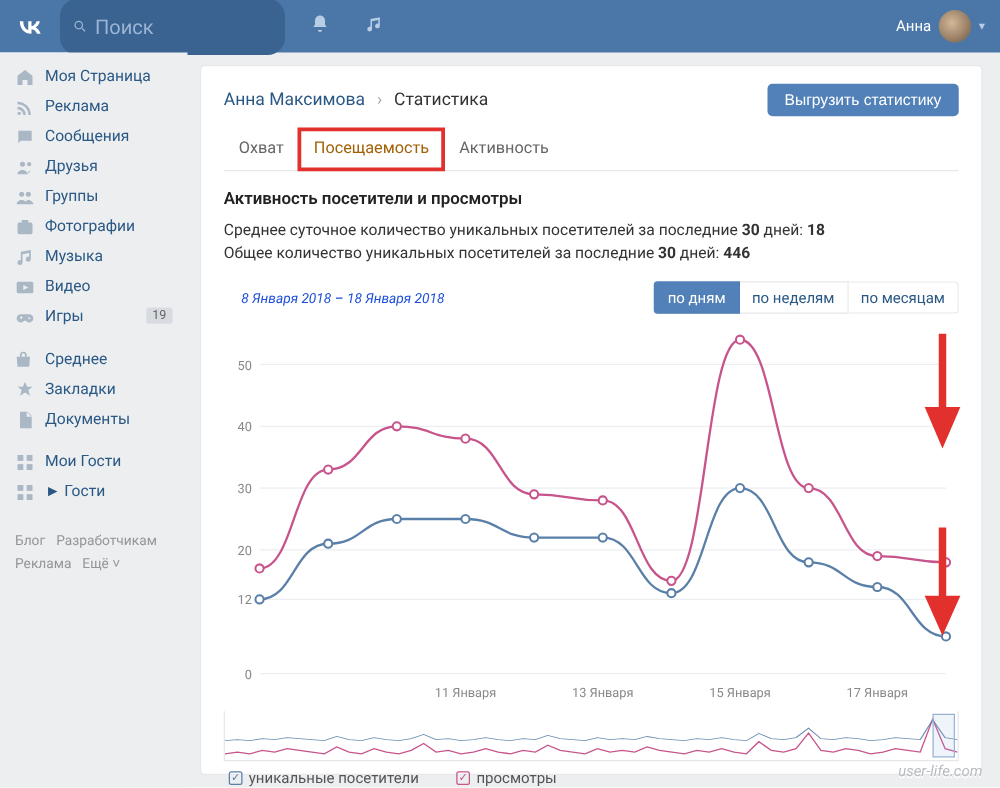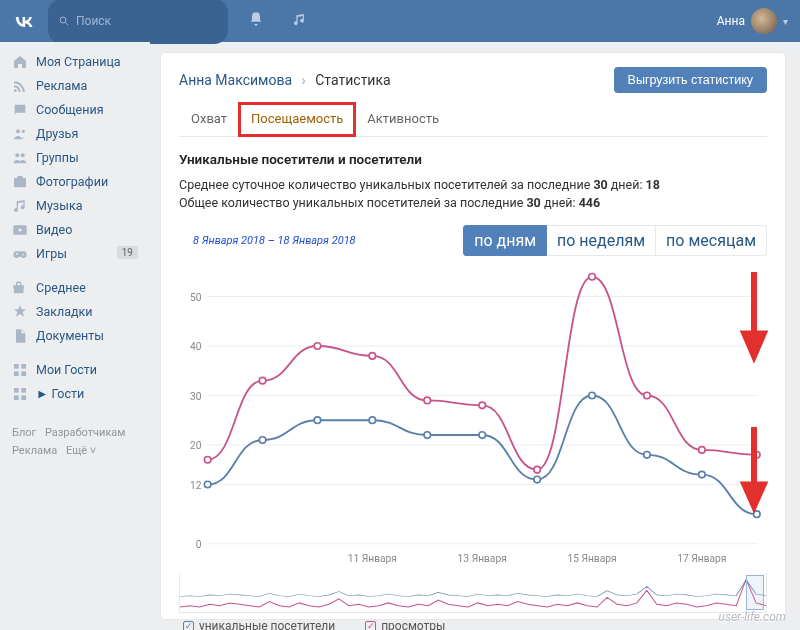--- a/index.html
+++ b/index.html
@@ -1,21 +1,21 @@
 <!DOCTYPE html>
 <html><head>
 <meta charset="utf-8">
 <style>
 * { margin: 0; padding: 0; box-sizing: border-box; }
 body { font-family: -apple-system, BlinkMacSystemFont, "Segoe UI", Roboto, Helvetica, Arial, sans-serif; font-size: 12.5px; background: #edeef0; width: 800px; height: 630px; overflow: hidden; position: relative; }
 
 
 .header { height: 42px; background: #4a76a8; display: flex; align-items: center; padding: 0 12px; gap: 12px; }
 .logo { color: #fff; font-size: 22px; font-weight: 700; display:flex; align-items:center;}
-.search { flex: 0 0 180px; height: 45px; background: #3b6391; border-radius: 14px; display: flex; align-items: center; padding: 0 10px; color: #9bb6d4; gap: 6px; font-size: 12px; border:none; }
+.search { flex: 0 0 180px; height: 45px; background: #3b6391; border-radius: 14px; display: flex; align-items: center; padding: 0 10px; color: #9bb6d4; gap: 6px; font-size: 16px; border:none; }
 .header-spacer { flex: 1; }
 .header-icon { color: #b8cde5; margin: 0 8px; font-size: 15px; }
 .header-user { color: #fff; font-size: 12px; display:flex; align-items:center; gap:6px;}
 .avatar { width: 26px; height: 26px; border-radius: 50%; background: radial-gradient(circle at 40% 40%, #d4b896, #6e5845); }
 .chev { color:#b8cde5; font-size:10px;}
 
 
 .layout { display: flex; height: calc(630px - 42px); }
 .sidebar { width: 150px; background: #edeef0; padding: 8px 4px; }
 .side-item { display: flex; align-items: flex-start; gap: 8px; padding: 4px 8px; color: #2a5885; font-size: 12.5px; cursor: pointer; border-radius: 3px; }
@@ -38,21 +38,21 @@
 .tab { padding: 8px 12px 10px 12px; color: #656565; font-size: 13px; cursor: pointer; }
 .tab.active { color: #333; }
 .tab.highlight { outline: 3px solid #e2302c; outline-offset: -2px; color:#a16207;}
 
 .section-title { font-weight: 600; font-size: 13.5px; color: #222; margin-bottom: 10px; }
 .stats-line { font-size: 12.5px; color: #333; margin-bottom: 3px; }
 .stats-line b { font-weight: 700; }
 
 .chart-controls { display: flex; align-items: center; justify-content: space-between; margin-top: 12px; margin-bottom: 4px;}
 .date-range { color: #1d4ed8; font-size: 11px; padding-left: 14px; font-style: italic;}
-.granularity { display: flex; font-size: 16px; }
+.granularity { display: flex; font-size: 12px; }
 .gran-btn { padding: 5px 10px; border: 1px solid #e7e8ec; color: #2a5885; cursor: pointer; background:#fff;}
 .gran-btn:first-child { border-radius: 3px 0 0 3px; }
 .gran-btn:last-child { border-radius: 0 3px 3px 0; }
 .gran-btn.active { background: #5181b8; color: #fff; border-color: #5181b8; }
 .gran-btn + .gran-btn { border-left: none; }
 
 .chart-wrap { position: relative; flex:1; }
 svg.chart { width: 100%; height: 310px; }
 .mini-chart { height: 40px; border:1px solid #e7e8ec; border-top:none; position:relative;}
 .mini-sel { position:absolute; right:2px; top:2px; bottom:2px; width:18px; border:1px solid #9ab5d4; background:rgba(150,180,220,.15);}
@@ -260,21 +260,21 @@
         </div>
         <button class="btn-primary">Выгрузить статистику</button>
       </div>
 
       <div class="tabs">
         <div class="tab">Охват</div>
         <div class="tab active highlight">Посещаемость</div>
         <div class="tab">Активность</div>
       </div>
 
-      <div class="section-title">Уникальные посетители и посетители</div>
+      <div class="section-title">Активность посетители и просмотры</div>
       <div class="stats-line">
         <span>Среднее суточное количество уникальных посетителей за последние </span><b>30</b><span> дней: </span><b>18</b>
       </div>
       <div class="stats-line">
         <span>Общее количество уникальных посетителей за последние </span><b>30</b><span> дней: </span><b>446</b>
       </div>
 
       <div class="chart-controls">
         <div class="date-range">8 Января 2018 – 18 Января 2018</div>
         <div class="granularity">

